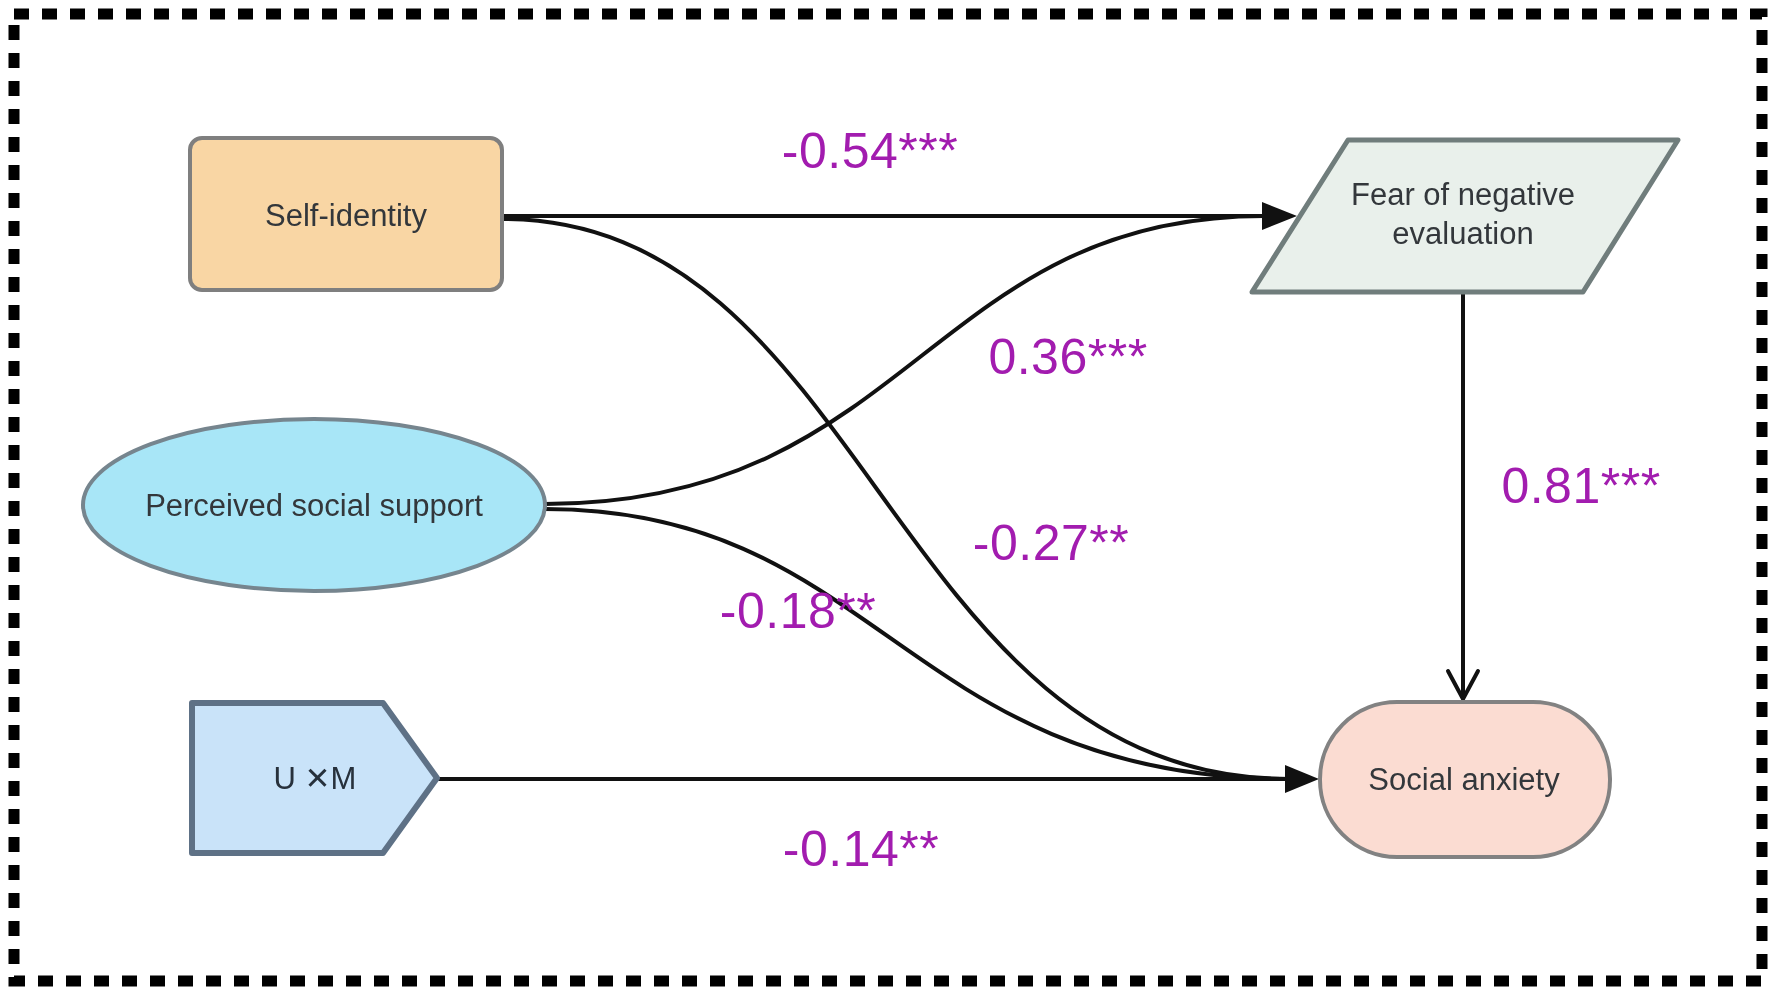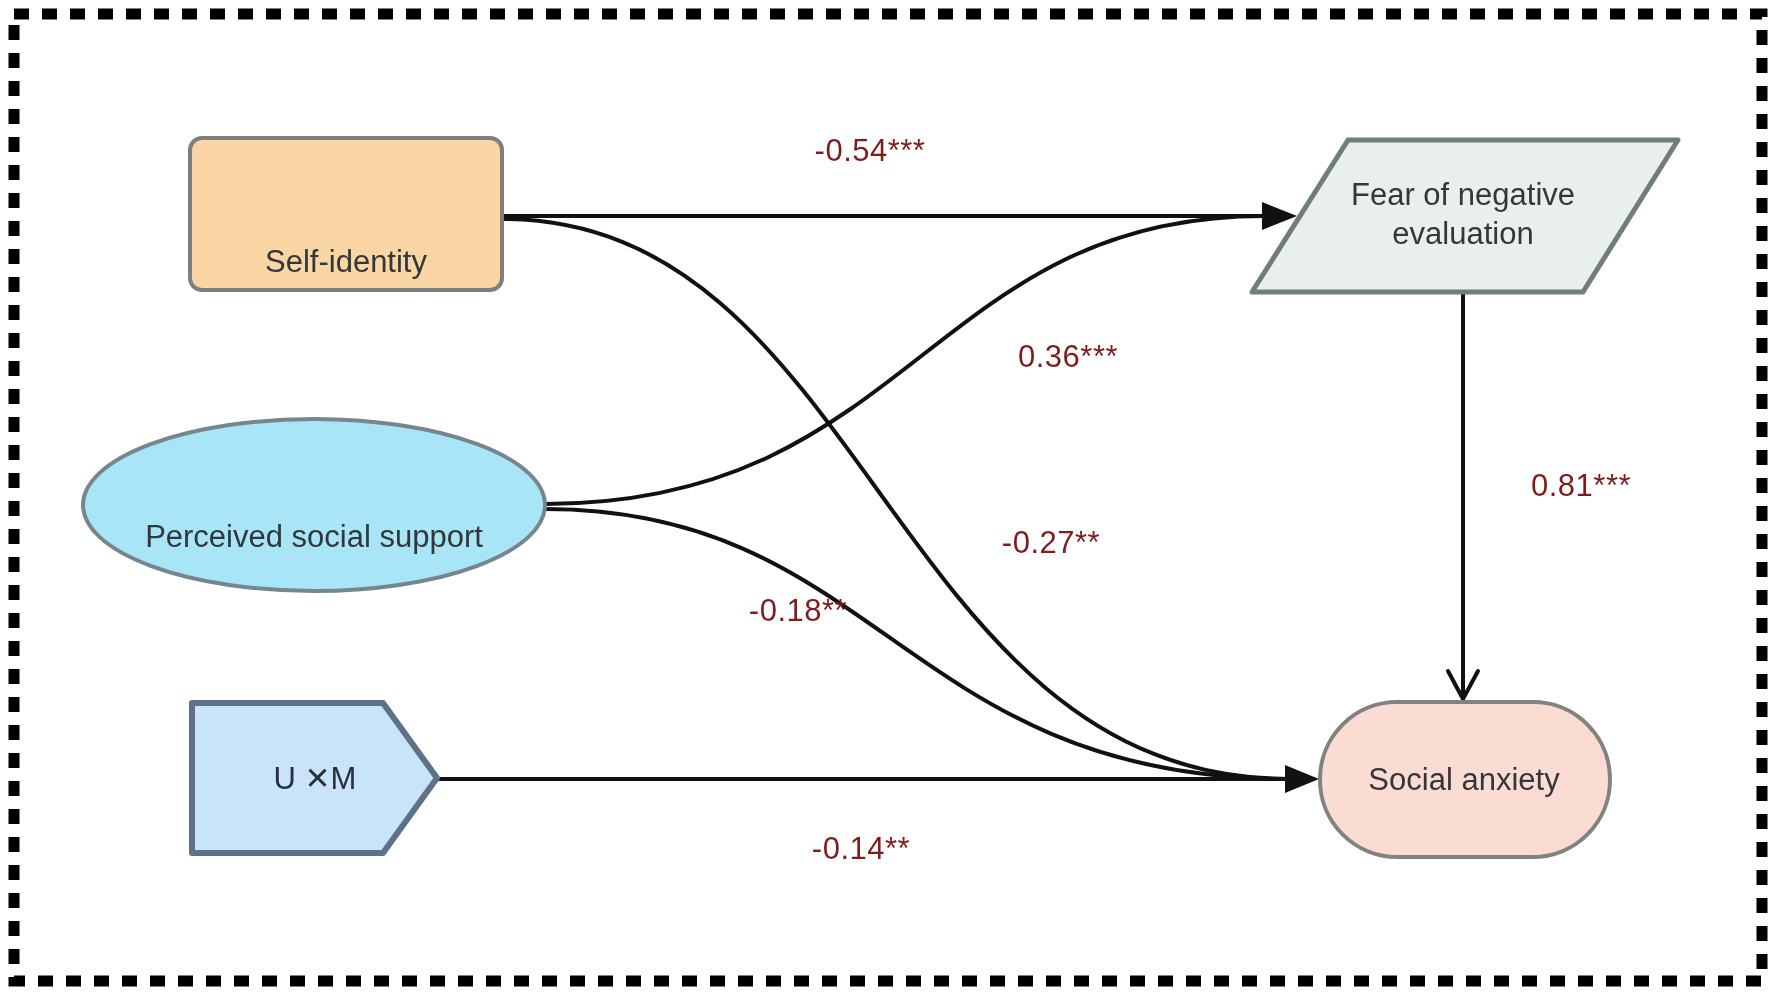--- a/index.html
+++ b/index.html
@@ -32,22 +32,22 @@
     line-height: 1.25;
   }
   .label.wrap {
     white-space: normal;
     width: 270px;
   }
   .coef {
     position: absolute;
     transform: translate(-50%, -50%);
     white-space: nowrap;
-    color: #7f1d1d;
-    font-size: 31px;
+    color: #a21caf;
+    font-size: 50px;
     letter-spacing: 0.5px;
   }
 </style>
 </head>
 <body>
 
 <div class="canvas">
 
   <svg class="diagram-svg" viewBox="0 0 1772 995">
 
@@ -68,23 +68,23 @@
 
     <ellipse cx="314" cy="505" rx="231" ry="86" stroke-width="4" fill="#a8e6f7" stroke="#76858e"></ellipse>
 
     <polygon points="192,703 383,703 437,778 383,853 192,853" stroke-width="6" stroke-linejoin="round" fill="#c9e3f9" stroke="#5e7186"></polygon>
 
     <polygon points="1348,140 1678,140 1583,292 1252,292" stroke-width="5" stroke-linejoin="round" fill="#e9f0eb" stroke="#707d7c"></polygon>
 
     <rect x="1320" y="702" width="290" height="155" rx="77" stroke-width="4" fill="#fbdcd2" stroke="#828282"></rect>
   </svg>
 
-  <div class="label" style="left:346px; top:216px;margin-top:46px;">Self-identity</div>
+  <div class="label" style="left:346px; top:216px;">Self-identity</div>
 
-  <div class="label" style="left:314px; top:506px;margin-top:31px;">Perceived social support</div>
+  <div class="label" style="left:314px; top:506px;">Perceived social support</div>
 
   <div class="label" style="left:315px; top:779px; color:#27313c;">U ✕M</div>
 
   <div class="label wrap" style="left:1463px; top:215px;">Fear of negative evaluation</div>
 
   <div class="label" style="left:1464px; top:780px;">Social anxiety</div>
 
   <div class="coef" style="left:870px; top:151px;">-0.54***</div>
 
   <div class="coef" style="left:1068px; top:339px;margin-top:18px;">0.36***</div>

